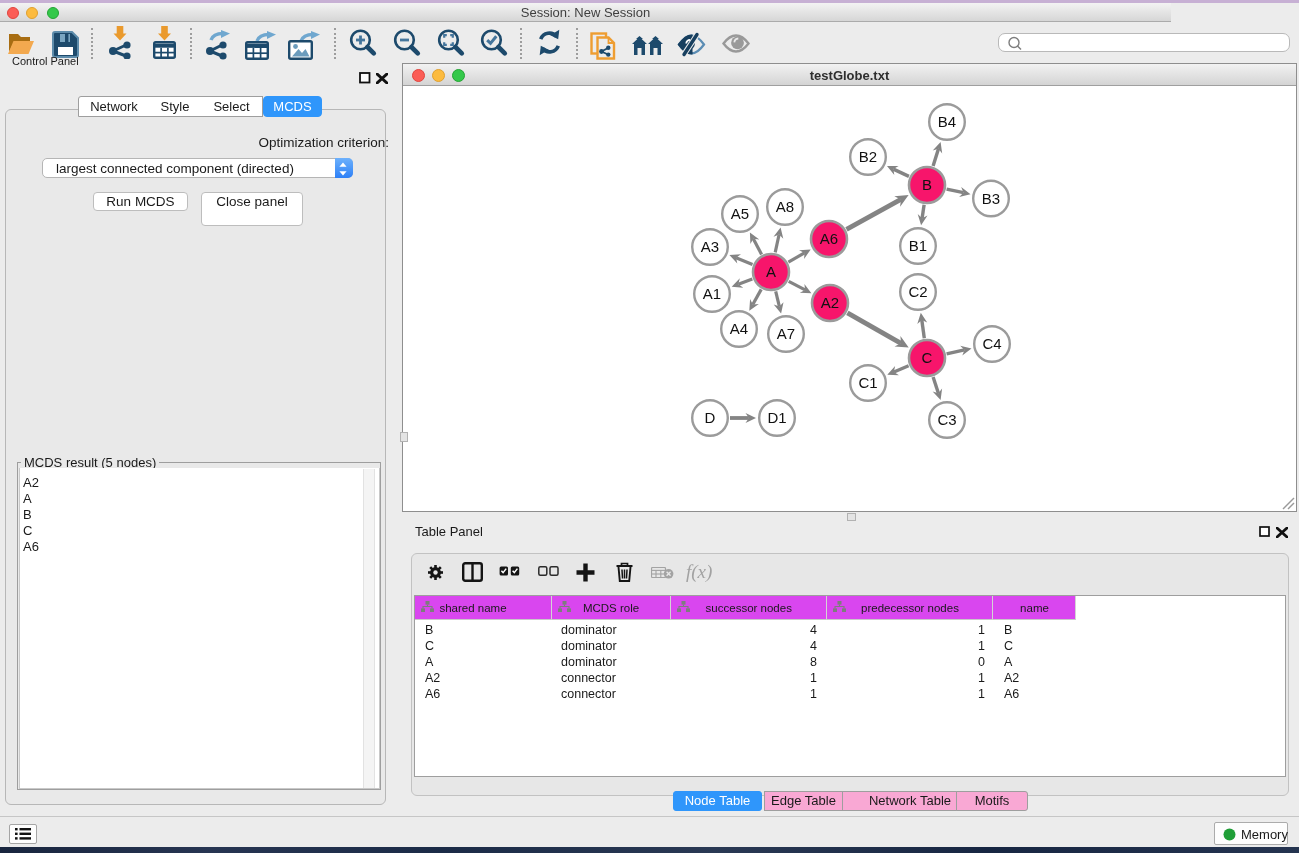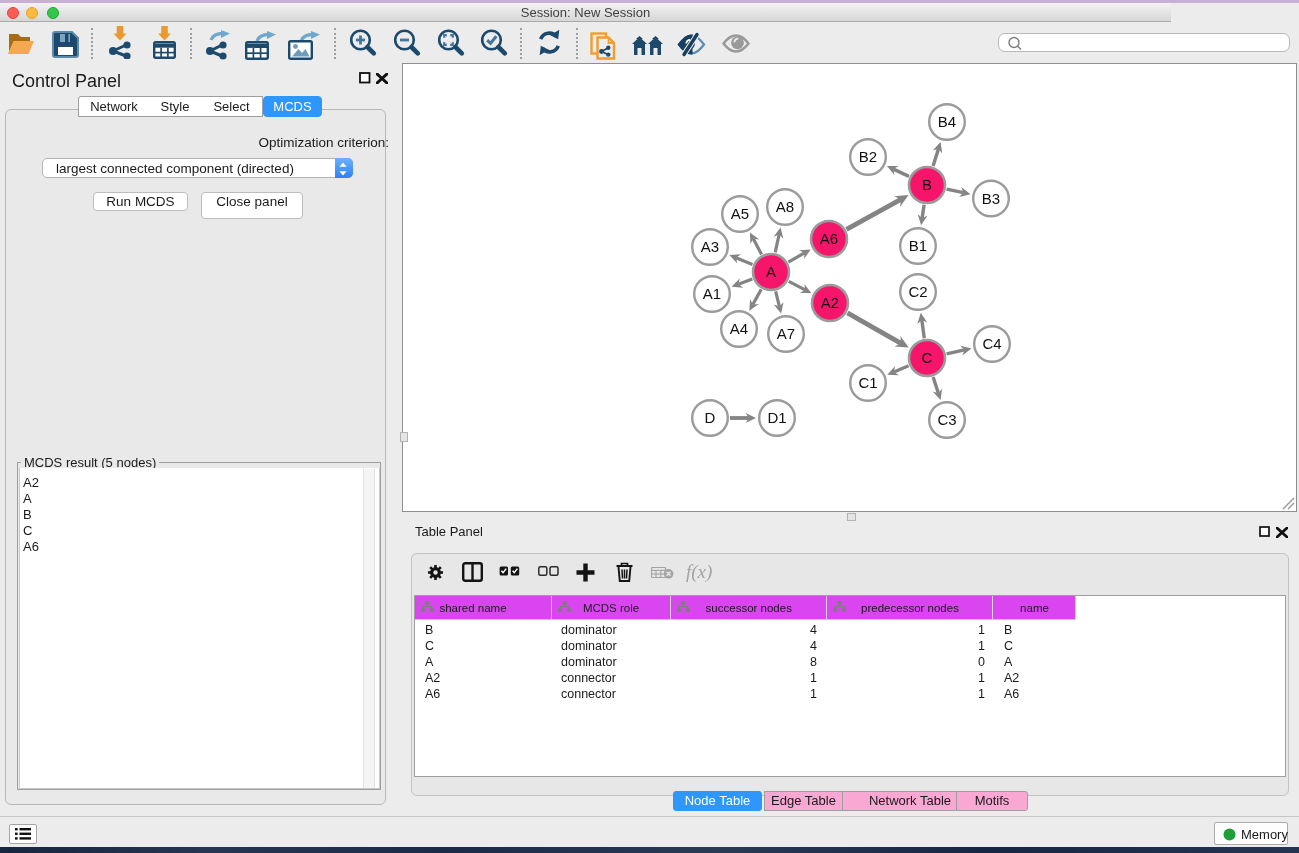--- a/index.html
+++ b/index.html
@@ -12,21 +12,21 @@
 #titlebar { left:0; top:3px; width:1171px; height:19px; background:linear-gradient(#f3f3f3,#d6d6d6); border-bottom:1px solid #ababab; }
 #titlebar .tl { position:absolute; top:3.5px; width:12px; height:12px; border-radius:50%; }
 #title-text { position:absolute; top:2px; width:100%; text-align:center; color:#3f3f3f; font-size:13px; }
 
 #toolbar { left:0; top:23px; width:1299px; height:41px; background:#ececec; }
 .tsep { position:absolute; top:5px; height:31px; width:0; border-left:2px dotted #9d9d9d; }
 .ticon { position:absolute; }
 
 #search { position:absolute; left:998px; top:10px; width:292px; height:19px; background:#fff; border:1px solid #b9b9b9; border-radius:7px; }
 
-#cp-title { left:12px; top:71px; font-size:18px; }
+#cp-title { left:12px; top:55px; font-size:11px; }
 #cp-panel { left:5px; top:109px; width:381px; height:696px; background:#e9e9e9; border:1px solid #b7b7b7; border-radius:6px; }
 .tab { position:absolute; top:96px; height:21px; border:1px solid #9e9e9e; background:#fff; text-align:center; font-size:13px; line-height:19px; }
 .tabb { position:absolute; height:20px; border:1px solid #9e9e9e; background:#f9a8d4; text-align:center; font-size:13px; line-height:18px; }
 
 #nf { left:402px; top:63px; width:895px; height:449px; border:1px solid #8e8e8e; background:#fff; }
 #nf-tb { position:absolute; left:0; top:0; width:100%; height:22px; background:linear-gradient(#f2f2f2,#d4d4d4); border-bottom:1px solid #9f9f9f; }
 #nf-tb .tl { position:absolute; top:5px; width:13px; height:13px; border-radius:50%; }
 #nf-title { position:absolute; top:4px; width:100%; text-align:center; font-weight:bold; font-size:13px; color:#2e2e2e; }
 #canvas { position:absolute; left:0; top:23px; width:893px; height:424px; background:#fff; }
 
@@ -212,29 +212,35 @@
 <div class="abs" style="left:10px;top:135px;width:379px;text-align:right;font-size:13.5px">Optimization criterion:</div>
 <div class="abs" style="left:42px;top:158px;width:311px;height:20px;background:#fff;border:1px solid #b5b5b5;border-radius:5px">
   <span style="position:absolute;left:13px;top:2px;font-size:13.5px">largest connected component (directed)</span>
   <div style="position:absolute;right:-1px;top:-1px;width:18px;height:20px;background:linear-gradient(#6db1fc,#2d80f7);border-radius:0 5px 5px 0"></div>
   <svg style="position:absolute;right:4px;top:3px" width="10" height="14">
       <path d="M5,0.5 L8.6,4.8 L1.4,4.8 Z" fill="#fff"></path>
       <path d="M5,13.5 L8.6,9.2 L1.4,9.2 Z" fill="#fff"></path>
     </svg>
 </div>
 <div class="abs" style="left:93px;top:192px;width:95px;height:19px;background:#fff;border:1px solid #bdbdbd;border-radius:4px;text-align:center;font-size:13.5px;line-height:17px">Run MCDS</div>
-<div class="abs" style="left:201px;top:192px;width:102px;height:27px;background:#fff;border:1px solid #bdbdbd;border-radius:4px;text-align:center;font-size:13.5px;line-height:17px">Close panel</div>
+<div class="abs" style="left:201px;top:192px;width:102px;height:34px;background:#fff;border:1px solid #bdbdbd;border-radius:4px;text-align:center;font-size:13.5px;line-height:17px">Close panel</div>
 <div class="abs" style="left:17px;top:462px;width:364px;height:328px;border:1px solid #9e9e9e">
   <div style="position:absolute;left:3px;top:-8px;background:#e9e9e9;padding:0 3px;font-size:13px">MCDS result (5 nodes)</div>
   <div style="position:absolute;left:1px;top:5px;width:361px;height:321px;background:#fff;border:1px solid #c9c9c9;border-top:none"></div>
   <div style="position:absolute;left:345px;top:6px;width:12px;height:319px;background:#f4f4f4;border-left:1px solid #e2e2e2;border-right:1px solid #e2e2e2"></div>
   <div style="position:absolute;left:5px;top:12px;font-size:13px;line-height:16px">A2<br>A<br>B<br>C<br>A6</div>
 </div>
 
 <div class="abs" id="nf">
+  <div id="nf-tb">
+    <div class="tl" style="left:9px; background:#fb5d56; border:0.5px solid #e1443e;"></div>
+    <div class="tl" style="left:29px; background:#fcbb3f; border:0.5px solid #e0a02f;"></div>
+    <div class="tl" style="left:49px; background:#34c84a; border:0.5px solid #23a434;"></div>
+    <div id="nf-title">testGlobe.txt</div>
+  </div>
   <div id="canvas">
       <svg width="893" height="424" style="position:absolute;left:0;top:0" font-family="Liberation Sans, sans-serif">
         <line x1="358.6" y1="167.4" x2="350.3" y2="151.8" stroke="#848484" stroke-width="3.2"></line>
         <polygon points="346.9,145.5 356.3,152.4 350.3,151.8 347.4,157.1" fill="#848484"></polygon>
         <line x1="372.2" y1="165.4" x2="376.1" y2="147.5" stroke="#848484" stroke-width="3.2"></line>
         <polygon points="377.6,140.5 380.3,151.8 376.1,147.5 370.5,149.7" fill="#848484"></polygon>
         <line x1="349.5" y1="177.4" x2="333.0" y2="170.7" stroke="#848484" stroke-width="3.2"></line>
         <polygon points="326.4,168.0 338.0,167.3 333.0,170.7 334.3,176.6" fill="#848484"></polygon>
         <line x1="349.3" y1="192.0" x2="335.4" y2="197.2" stroke="#848484" stroke-width="3.2"></line>
         <polygon points="328.7,199.7 336.8,191.3 335.4,197.2 340.3,200.7" fill="#848484"></polygon>

